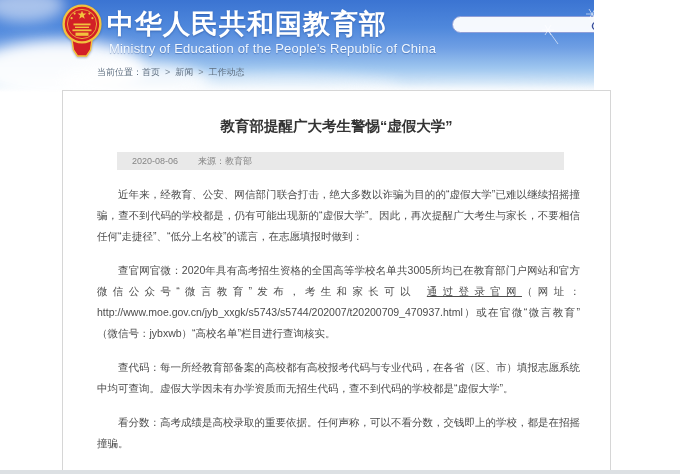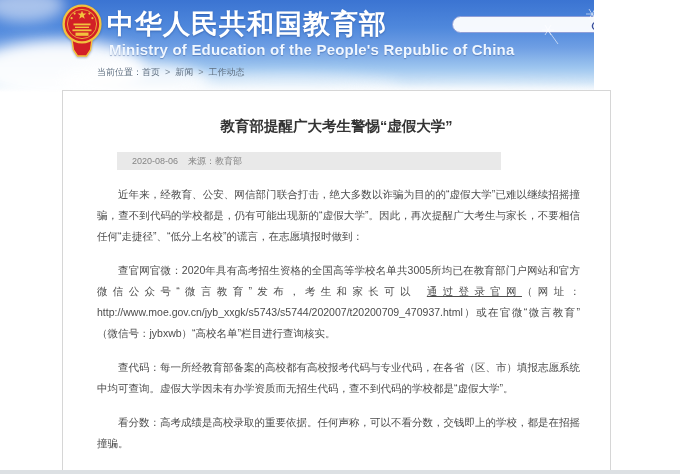--- a/index.html
+++ b/index.html
@@ -25,23 +25,22 @@
 
   .logo { position:absolute; left:62px; top:4px; width:420px; height:58px; display:block; cursor:pointer; text-decoration:none; }
   .emblem { position:absolute; left:0; top:0; width:40px; height:54px; filter:drop-shadow(0 1px 1px rgba(20,40,90,.35)); }
   .site-zh {
     position:absolute; left:45px; top:2px; white-space:nowrap;
     font-size:27px; font-weight:bold; color:#ffffff; letter-spacing:1px;
     text-shadow:0 1px 2px rgba(25,60,130,.45);
   }
   .site-en {
     position:absolute; left:47px; top:37px; white-space:nowrap;
-    font-size:15px; color:#f0f7ff; letter-spacing:.2px;
+    font-size:13px; color:#f0f7ff; letter-spacing:.2px;
     text-shadow:0 1px 1px rgba(25,60,130,.4);
-    font-weight:bold;
   }
 
   .search {
     position:absolute; left:452px; top:16px; width:157px; height:17px;
     background:rgba(255,255,255,.95); border:1px solid #8f9fd8; border-radius:10px;
     display:flex; align-items:center; padding:0 5px 0 9px;
   }
   .search input {
     flex:1; min-width:0; border:0; outline:0; background:transparent;
     font-size:10px; color:#333; height:13px; padding:0;
@@ -62,25 +61,25 @@
   .content-box {
     position:absolute; left:62px; top:90px; width:549px; height:380px;
     background:#ffffff; border:1px solid #d6d6d6; border-bottom:0;
     z-index:3;
   }
   .article-title {
     margin:25px 10px 4px; text-align:center;
     font-size:14.5px; line-height:20px; font-weight:bold; color:#333333;
   }
   .datebar {
-    margin:16px 0 0 54px; width:384px; height:18px; background:#e9e9e9;
+    margin:16px 0 0 54px; width:447px; height:18px; background:#e9e9e9;
     display:flex; align-items:center; padding-left:15px;
     font-size:9px; color:#858585;
   }
-  .datebar .src { margin-left:10px; }
+  .datebar .src { margin-left:20px; }
   .article-body {
     margin:14px 30px 0 34px;
     font-size:10.5px; line-height:21px; color:#4c4c4c; text-align:justify;
   }
   .article-body p { margin:0 0 13px; text-indent:2em; overflow-wrap:break-word; word-break:break-word; }
   .inline-link { color:inherit; text-decoration:underline; cursor:pointer;margin-left:11px; }
 
   .bottom-strip {
     position:absolute; left:0; bottom:0; width:680px; height:4px;
     background:#dce0e3; z-index:6;

